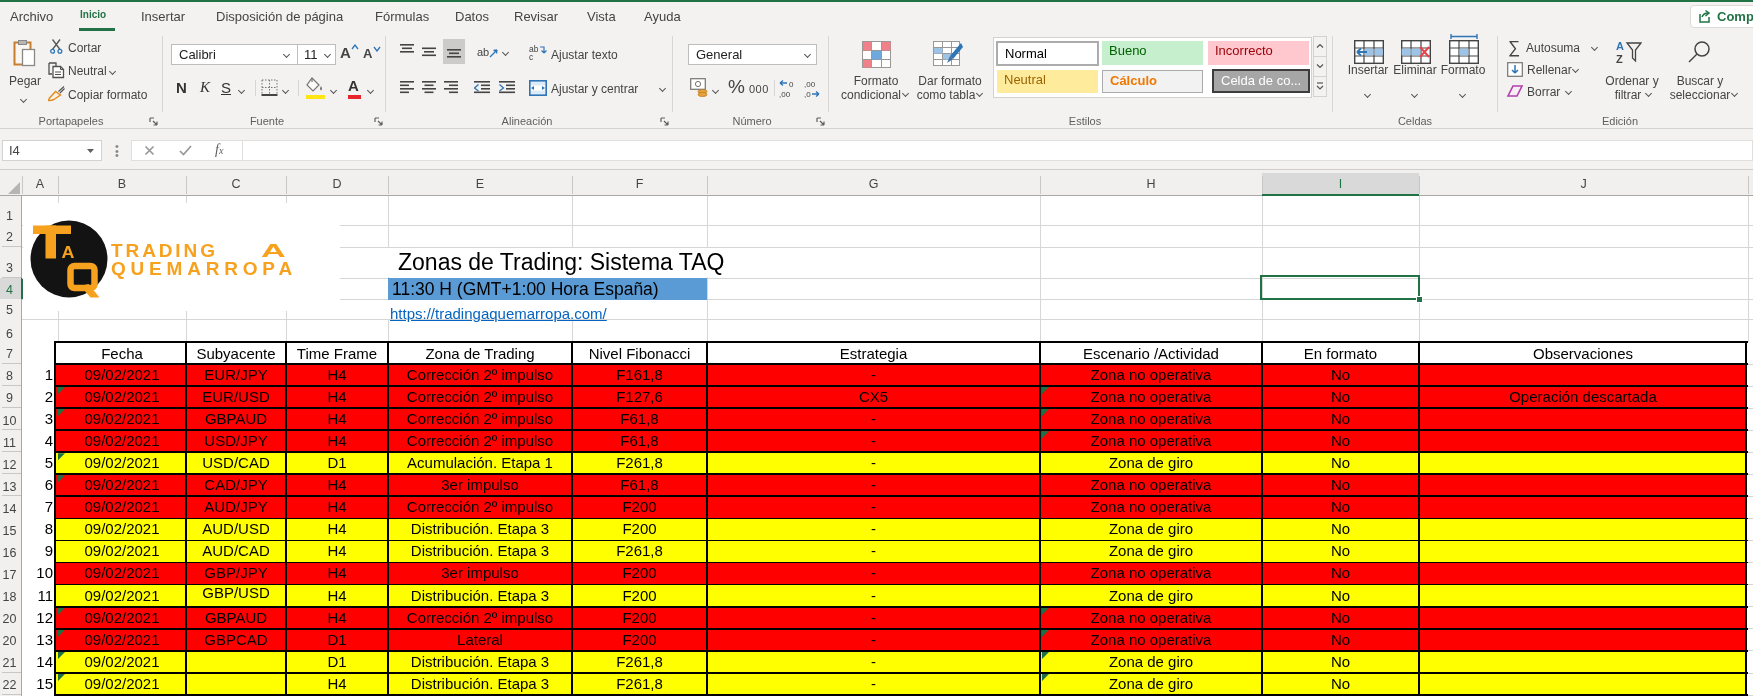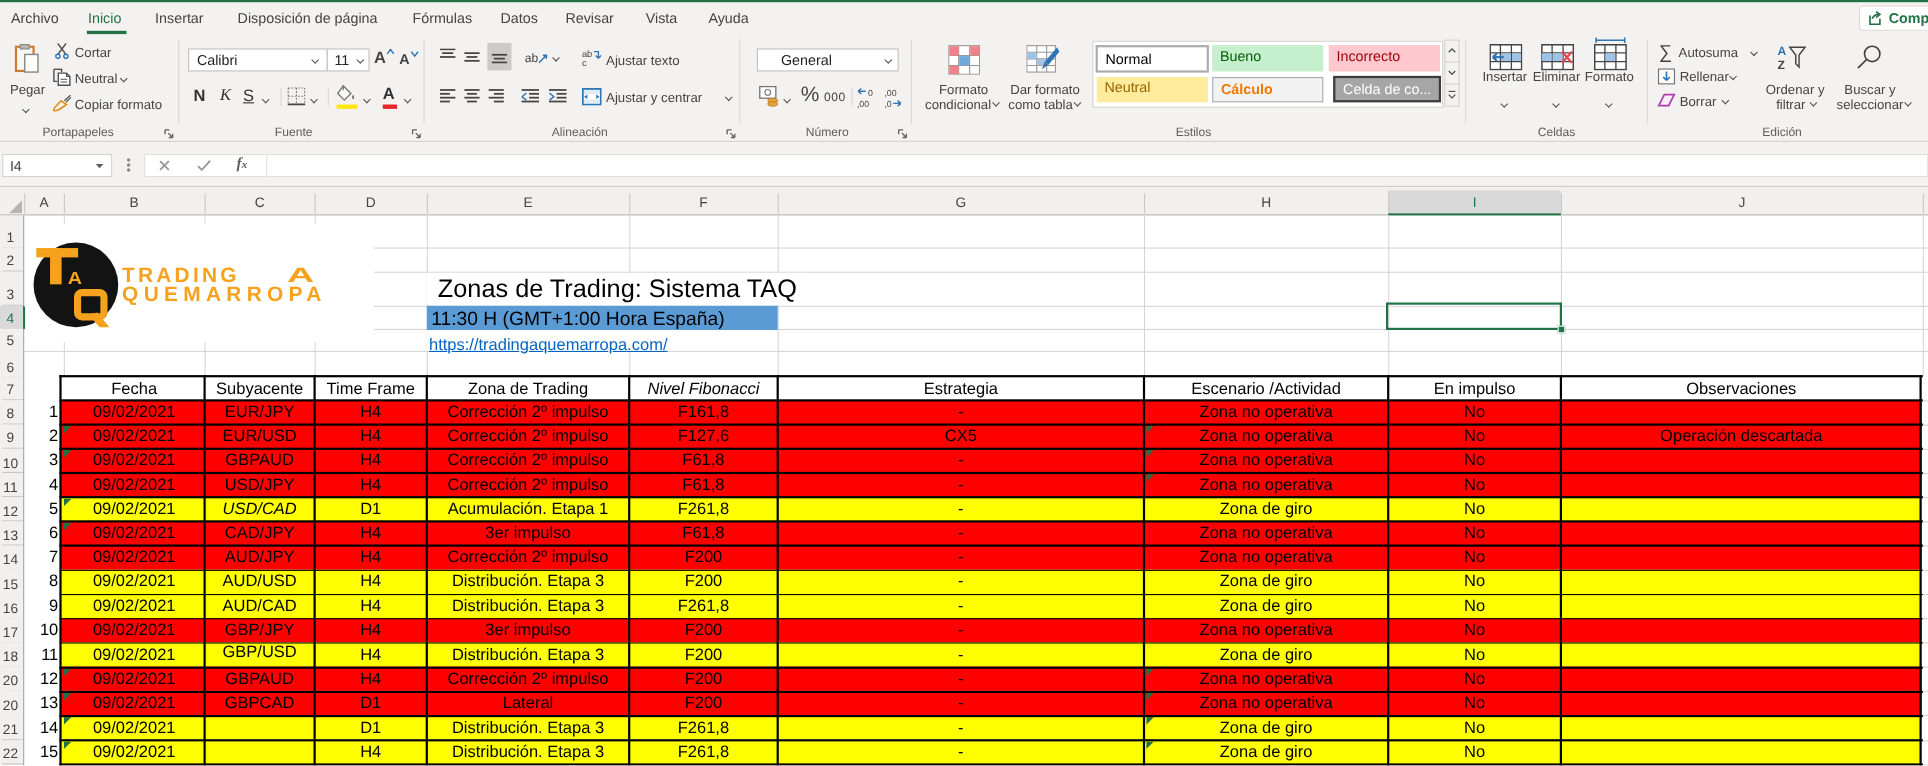--- a/index.html
+++ b/index.html
@@ -10,21 +10,21 @@
 .ct{position:absolute;font-size:15px;color:#000;white-space:nowrap;transform:translateX(-50%);}
 .gl{position:absolute;background:#D6D6D6;}
 .tl{position:absolute;background:#000;}
 .tri{position:absolute;width:7px;height:7px;background:#1E7145;clip-path:polygon(0 0,100% 0,0 100%);}
 </style></head><body>
 <div class="a" style="left:0;top:0;width:1753px;height:170px;background:#F3F2F1;"></div>
 <div class="a" style="left:0;top:0;width:1753px;height:2px;background:#217346;"></div>
 <div class="a" style="left:0;top:128px;width:1753px;height:1px;background:#D4D2D0;"></div>
 <div class="a" style="left:0;top:169px;width:1753px;height:1px;background:#CFCDCB;"></div>
 <div class="a" style="left:10px;top:9px;font-size:13px;color:#444;white-space:nowrap;">Archivo</div>
-<div class="a" style="left:80px;top:9px;font-size:13px;color:#217346;font-weight:normal;white-space:nowrap;">Inicio</div>
+<div class="a" style="left:80px;top:9px;font-size:10px;color:#217346;font-weight:bold;white-space:nowrap;">Inicio</div>
 <div class="a" style="left:141px;top:9px;font-size:13px;color:#444;white-space:nowrap;">Insertar</div>
 <div class="a" style="left:216px;top:9px;font-size:13px;color:#444;white-space:nowrap;">Disposición de página</div>
 <div class="a" style="left:375px;top:9px;font-size:13px;color:#444;white-space:nowrap;">Fórmulas</div>
 <div class="a" style="left:455px;top:9px;font-size:13px;color:#444;white-space:nowrap;">Datos</div>
 <div class="a" style="left:514px;top:9px;font-size:13px;color:#444;white-space:nowrap;">Revisar</div>
 <div class="a" style="left:587px;top:9px;font-size:13px;color:#444;white-space:nowrap;">Vista</div>
 <div class="a" style="left:644px;top:9px;font-size:13px;color:#444;white-space:nowrap;">Ayuda</div>
 <div class="a" style="left:79px;top:28px;width:36px;height:3px;background:#217346;"></div>
 <div class="a" style="left:1690px;top:5px;width:70px;height:23px;background:#fff;border:1px solid #DCDAD8;border-radius:4px;"></div>
 <svg class="a" style="left:1698px;top:9px" width="15" height="15" viewBox="0 0 15 15">
@@ -182,21 +182,21 @@
   </svg>
 <div class="rt" style="left:551px;top:48px;">Ajustar texto</div>
 <svg class="a" style="left:529px;top:80px" width="18" height="16" viewBox="0 0 18 16">
     <rect x="0.8" y="0.8" width="16.4" height="14.4" fill="#DEEBF7" stroke="#2E75B6" stroke-width="1.6"></rect>
     <rect x="2" y="5.5" width="14" height="5" fill="#fff"></rect>
     <path d="M2 8 L5 6 V10 Z" fill="#2E75B6"></path>
     <path d="M16 8 L13 6 V10 Z" fill="#2E75B6"></path>
   </svg>
 <div class="rt" style="left:551px;top:82px;">Ajustar y centrar</div>
 <div class="chevа" style="left:660px;top:86px;"></div>
-<div class="a" style="left:688px;top:44px;width:129px;height:21px;background:#fff;border:1px solid #BFBDBB;font-size:13px;color:#222;line-height:19px;padding-left:21px;">General</div>
+<div class="a" style="left:688px;top:44px;width:129px;height:21px;background:#fff;border:1px solid #BFBDBB;font-size:13px;color:#222;line-height:19px;padding-left:7px;">General</div>
 <div class="chevа" style="left:805px;top:52px;"></div>
 <svg class="a" style="left:690px;top:78px" width="19" height="20" viewBox="0 0 19 20">
     <rect x="0.7" y="0.7" width="14.6" height="10.6" fill="#fff" stroke="#767472" stroke-width="1.2"></rect>
     <circle cx="8" cy="6" r="2.6" fill="none" stroke="#767472" stroke-width="1"></circle>
     <ellipse cx="12.5" cy="13.5" rx="4.5" ry="2" fill="#E8A33D" stroke="#B97E22" stroke-width="0.8"></ellipse>
     <ellipse cx="12.5" cy="16.5" rx="4.5" ry="2" fill="#E8A33D" stroke="#B97E22" stroke-width="0.8"></ellipse>
   </svg>
 <div class="chevа" style="left:713px;top:88px;"></div>
 <div class="a" style="left:728px;top:76px;font-size:19px;color:#444;">%</div>
 <div class="a" style="left:749px;top:83px;font-size:11px;color:#444;letter-spacing:0.5px;">000</div>
@@ -317,21 +317,21 @@
   </svg>
 <div class="a" style="left:115px;top:144px;width:3px;height:14px;color:#8A8886;font-size:11px;line-height:4.5px;letter-spacing:0;">•<br>•<br>•</div>
 <div class="a" style="left:131px;top:140px;width:112px;height:21px;background:#fff;border:1px solid #E1DFDD;"></div>
 <div class="a" style="left:242px;top:140px;width:1511px;height:21px;background:#fff;border:1px solid #E1DFDD;"></div>
 <svg class="a" style="left:144px;top:145px" width="11" height="11" viewBox="0 0 11 11">
     <path d="M1.5 1.5 L9.5 9.5 M9.5 1.5 L1.5 9.5" stroke="#9A9896" stroke-width="1.7"></path>
   </svg>
 <svg class="a" style="left:179px;top:145px" width="13" height="11" viewBox="0 0 13 11">
     <path d="M1 6 L4.5 9.5 L12 1" stroke="#9A9896" stroke-width="1.7" fill="none"></path>
   </svg>
-<div class="a" style="left:215px;top:142px;font-size:14px;font-style:italic;color:#605E5C;font-family:'Liberation Serif',serif;font-weight:bold;">f<span style="font-size:10px;">x</span></div>
+<div class="a" style="left:215px;top:142px;font-size:14px;font-style:italic;color:#605E5C;font-family:'Liberation Serif',serif;font-weight:normal;">f<span style="font-size:10px;">x</span></div>
 <div class="a" style="left:0;top:170px;width:1753px;height:26px;background:#F1F0EF;"></div>
 <div class="a" style="left:0;top:173px;width:22px;height:23px;background:#F1F0EF;"></div>
 <div class="a" style="left:8px;top:182px;width:12px;height:12px;background:#B7B5B3;clip-path:polygon(100% 0,100% 100%,0 100%);"></div>
 <div class="a" style="left:22px;top:173px;width:36px;height:23px;background:#F1F0EF;font-size:12.5px;color:#444;text-align:center;line-height:23px;">A</div>
 <div class="a" style="left:58px;top:173px;width:128px;height:23px;background:#F1F0EF;font-size:12.5px;color:#444;text-align:center;line-height:23px;">B</div>
 <div class="a" style="left:186px;top:173px;width:100px;height:23px;background:#F1F0EF;font-size:12.5px;color:#444;text-align:center;line-height:23px;">C</div>
 <div class="a" style="left:286px;top:173px;width:102px;height:23px;background:#F1F0EF;font-size:12.5px;color:#444;text-align:center;line-height:23px;">D</div>
 <div class="a" style="left:388px;top:173px;width:184px;height:23px;background:#F1F0EF;font-size:12.5px;color:#444;text-align:center;line-height:23px;">E</div>
 <div class="a" style="left:572px;top:173px;width:135px;height:23px;background:#F1F0EF;font-size:12.5px;color:#444;text-align:center;line-height:23px;">F</div>
 <div class="a" style="left:707px;top:173px;width:333px;height:23px;background:#F1F0EF;font-size:12.5px;color:#444;text-align:center;line-height:23px;">G</div>
@@ -526,24 +526,24 @@
 <div class="tl" style="left:54px;top:583.7px;width:1694px;height:1.8px;"></div>
 <div class="tl" style="left:54px;top:605.8px;width:1694px;height:1.8px;"></div>
 <div class="tl" style="left:54px;top:627.8px;width:1694px;height:1.8px;"></div>
 <div class="tl" style="left:54px;top:649.9px;width:1694px;height:1.8px;"></div>
 <div class="tl" style="left:54px;top:672.0px;width:1694px;height:1.8px;"></div>
 <div class="tl" style="left:54px;top:694.1px;width:1694px;height:1.8px;"></div>
 <div class="ct" style="left:122px;top:344.5px;">Fecha</div>
 <div class="ct" style="left:236px;top:344.5px;">Subyacente</div>
 <div class="ct" style="left:337px;top:344.5px;">Time Frame</div>
 <div class="ct" style="left:480px;top:344.5px;">Zona de Trading</div>
-<div class="ct" style="left:639.5px;top:344.5px;font-style:italic;">Nivel Fibonacci</div>
+<div class="ct" style="left:639.5px;top:344.5px;">Nivel Fibonacci</div>
 <div class="ct" style="left:873.5px;top:344.5px;">Estrategia</div>
 <div class="ct" style="left:1151px;top:344.5px;">Escenario /Actividad</div>
-<div class="ct" style="left:1340.5px;top:344.5px;">En impulso</div>
+<div class="ct" style="left:1340.5px;top:344.5px;">En formato</div>
 <div class="ct" style="left:1583px;top:344.5px;">Observaciones</div>
 <div style="left:22px;top:365.85px;width:31px;text-align:right;font-size:15px;color:#000;position:absolute;">1</div>
 <div class="ct" style="left:122px;top:365.85px;">09/02/2021</div>
 <div class="ct" style="left:236px;top:365.85px;">EUR/JPY</div>
 <div class="ct" style="left:337px;top:365.85px;">H4</div>
 <div class="ct" style="left:480px;top:365.85px;">Corrección 2º impulso</div>
 <div class="ct" style="left:639.5px;top:365.85px;">F161,8</div>
 <div class="ct" style="left:873.5px;top:365.85px;">-</div>
 <div class="ct" style="left:1151px;top:365.85px;">Zona no operativa</div>
 <div class="ct" style="left:1340.5px;top:365.85px;">No</div>
@@ -570,21 +570,21 @@
 <div class="ct" style="left:122px;top:432.05px;">09/02/2021</div>
 <div class="ct" style="left:236px;top:432.05px;">USD/JPY</div>
 <div class="ct" style="left:337px;top:432.05px;">H4</div>
 <div class="ct" style="left:480px;top:432.05px;">Corrección 2º impulso</div>
 <div class="ct" style="left:639.5px;top:432.05px;">F61,8</div>
 <div class="ct" style="left:873.5px;top:432.05px;">-</div>
 <div class="ct" style="left:1151px;top:432.05px;">Zona no operativa</div>
 <div class="ct" style="left:1340.5px;top:432.05px;">No</div>
 <div style="left:22px;top:454.1px;width:31px;text-align:right;font-size:15px;color:#000;position:absolute;">5</div>
 <div class="ct" style="left:122px;top:454.1px;">09/02/2021</div>
-<div class="ct" style="left:236px;top:454.1px;font-style:italic;">USD/CAD</div>
+<div class="ct" style="left:236px;top:454.1px;">USD/CAD</div>
 <div class="ct" style="left:337px;top:454.1px;">D1</div>
 <div class="ct" style="left:480px;top:454.1px;">Acumulación. Etapa 1</div>
 <div class="ct" style="left:639.5px;top:454.1px;">F261,8</div>
 <div class="ct" style="left:873.5px;top:454.1px;">-</div>
 <div class="ct" style="left:1151px;top:454.1px;">Zona de giro</div>
 <div class="ct" style="left:1340.5px;top:454.1px;">No</div>
 <div style="left:22px;top:476.15000000000003px;width:31px;text-align:right;font-size:15px;color:#000;position:absolute;">6</div>
 <div class="ct" style="left:122px;top:476.15000000000003px;">09/02/2021</div>
 <div class="ct" style="left:236px;top:476.15000000000003px;">CAD/JPY</div>
 <div class="ct" style="left:337px;top:476.15000000000003px;">H4</div>

